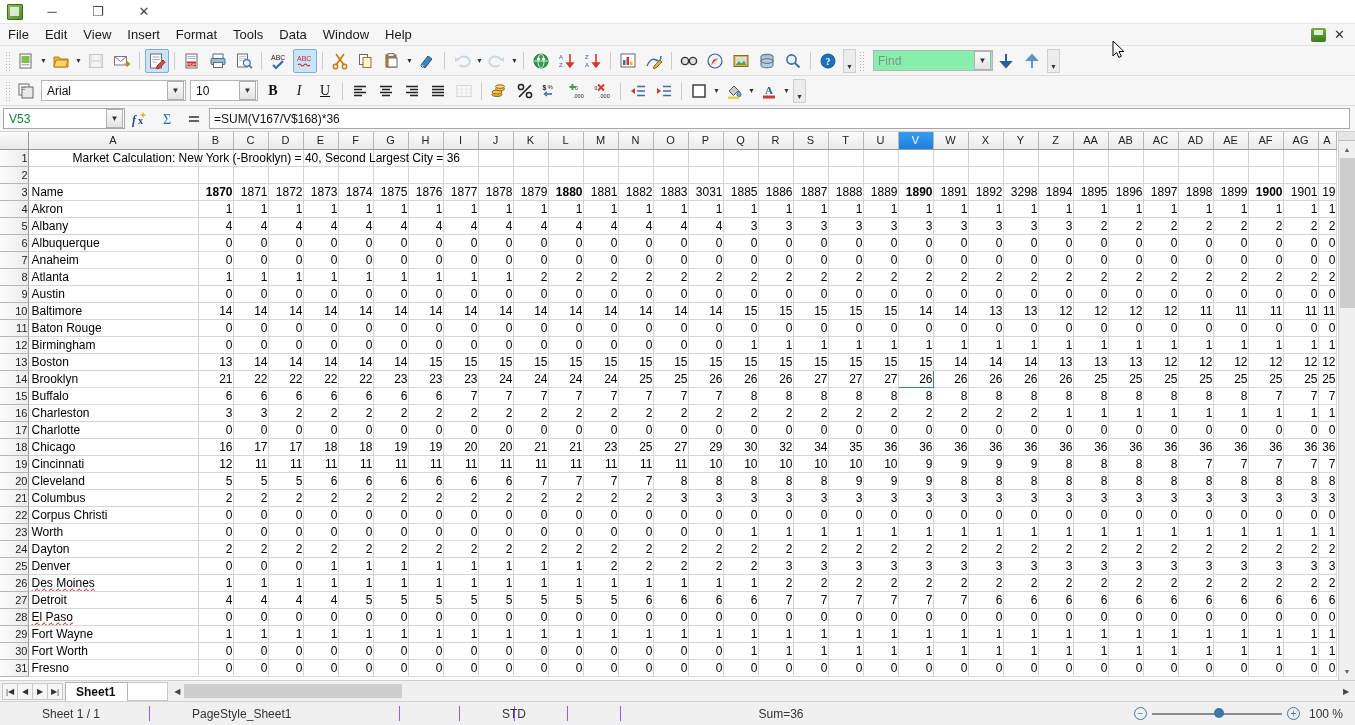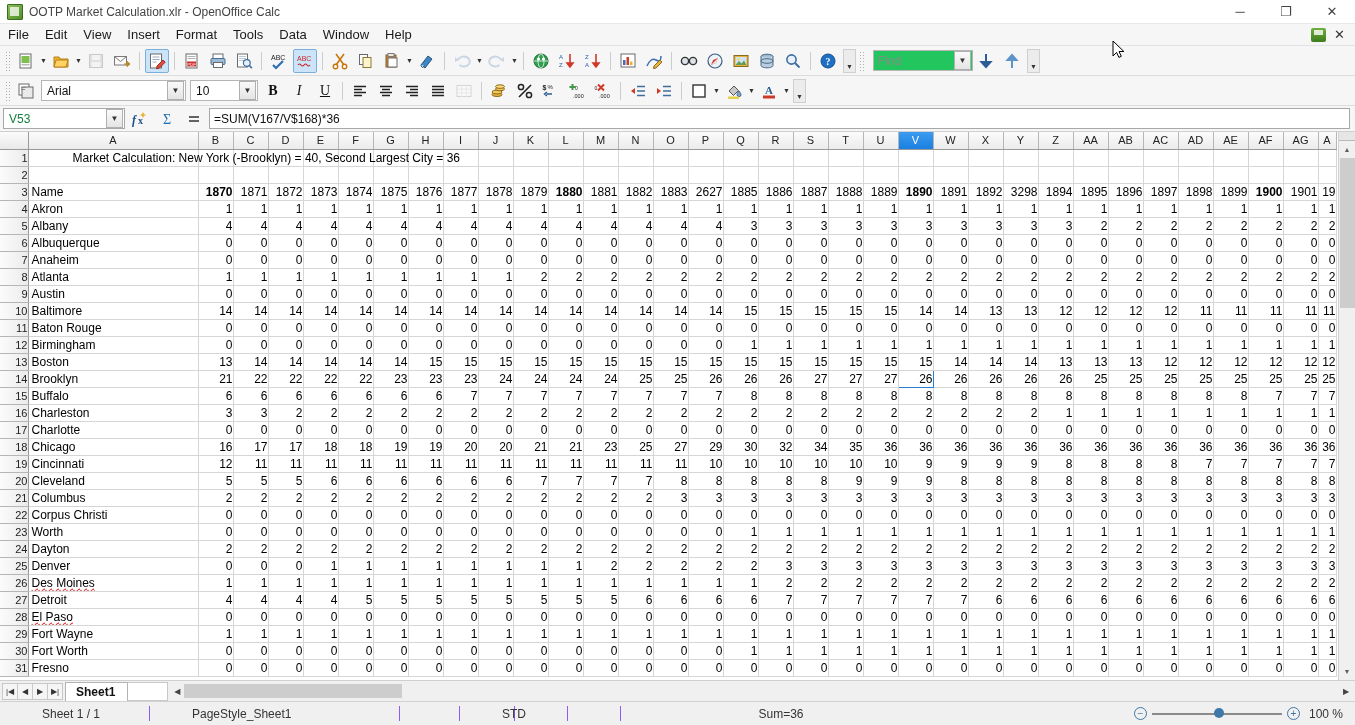--- a/index.html
+++ b/index.html
@@ -97,22 +97,22 @@
   .tb-more {
     width: 13px; height: 24px; margin-left: 2px;
     background: #ececec; border: 1px solid #cfcfcf;
     display: flex; align-items: flex-end; justify-content: center;
     font-size: 7px; color: #333; padding-bottom: 2px;
   }
 
   
   .findwrap { display: flex; align-items: center; margin-left: 6px; }
   .findbox {
-    width: 100px; height: 21px;
-    border: 1px solid #b5b5b5; background: #22c55e;
+    width: 120px; height: 21px;
+    border: 1px solid #b5b5b5; background: #86efac;
     display: flex; align-items: center;
   }
   .findbox input {
     border: 0; outline: 0; width: 100%; height: 100%;
     font-size: 12px; padding: 0 4px; color: #333; background: transparent;
     font-family: "Liberation Sans", sans-serif;
   }
   .findbox input::placeholder { color: #8a8a8a; }
   .combo-btn {
     width: 17px; height: 19px; margin: 0 1px 0 0;
@@ -297,21 +297,20 @@
     width: 10px; height: 10px; border-radius: 50%; background: #3e78a8;
   }
   .zpct { width: 46px; text-align: right; padding-right: 8px; }
   .cursor-arrow { position: absolute; pointer-events: none; }
 </style>
 </head>
 <body>
 
 <div class="titlebar">
   <div class="appicon"></div>
-  <div class="title">OOTP Market Calculation.xlr - OpenOffice Calc</div>
   <div class="wbtns">
     <div class="wbtn">─</div>
     <div class="wbtn">❐</div>
     <div class="wbtn close">✕</div>
   </div>
 </div>
 
 <div class="menubar">
   <div class="mi">File</div>
   <div class="mi">Edit</div>
@@ -863,21 +862,21 @@
               <td class="cell">1874</td>
               <td class="cell">1875</td>
               <td class="cell">1876</td>
               <td class="cell">1877</td>
               <td class="cell">1878</td>
               <td class="cell">1879</td>
               <td class="cell bold decade">1880</td>
               <td class="cell decade">1881</td>
               <td class="cell">1882</td>
               <td class="cell">1883</td>
-              <td class="cell">2627</td>
+              <td class="cell">3031</td>
               <td class="cell">1885</td>
               <td class="cell">1886</td>
               <td class="cell">1887</td>
               <td class="cell">1888</td>
               <td class="cell">1889</td>
               <td class="cell bold decade">1890</td>
               <td class="cell decade">1891</td>
               <td class="cell">1892</td>
               <td class="cell">3298</td>
               <td class="cell">1894</td>

